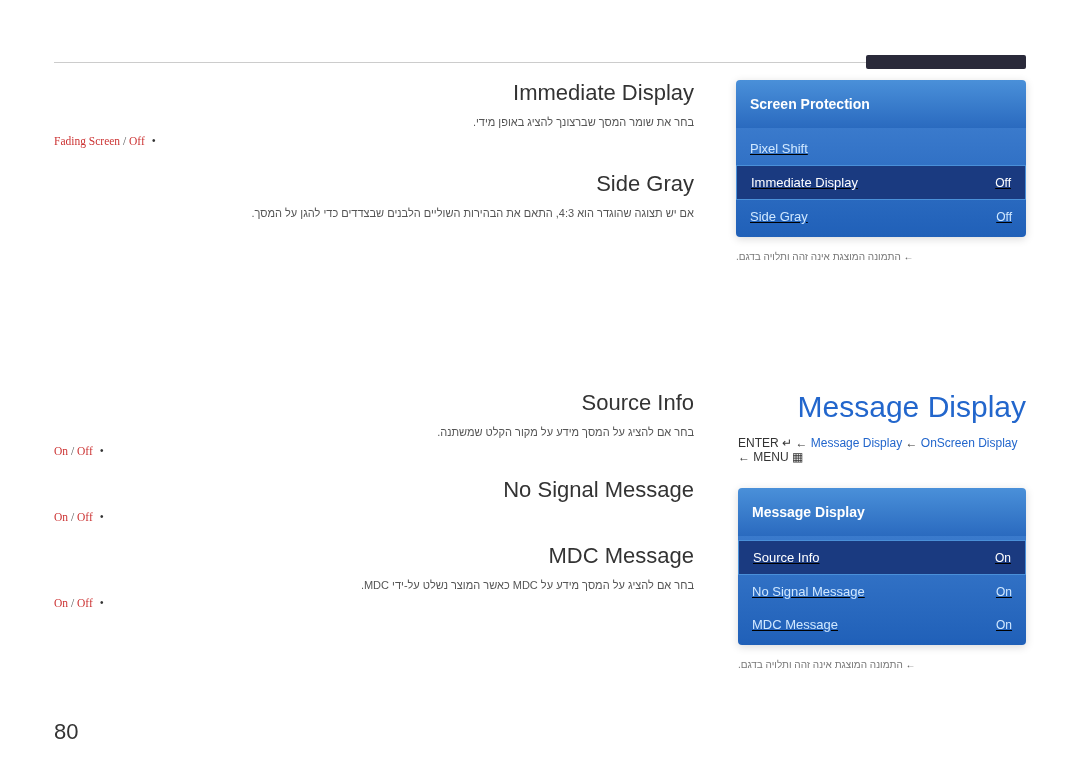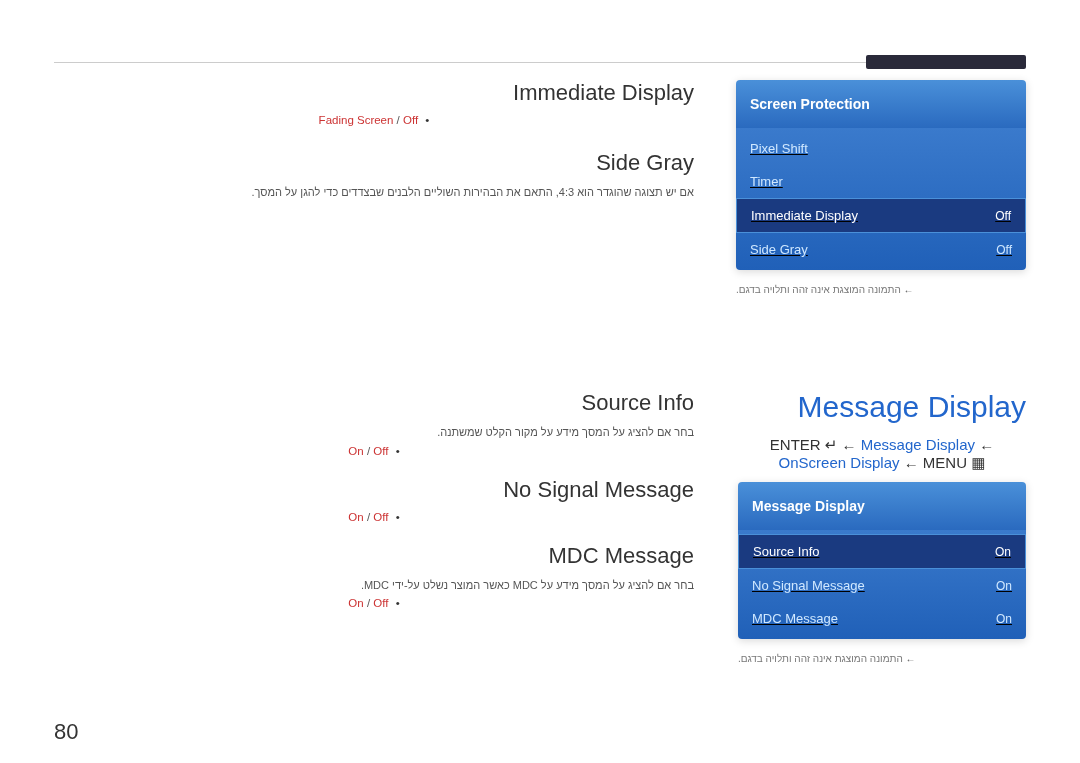--- a/index.html
+++ b/index.html
@@ -58,23 +58,24 @@
     .section-desc {
       font-size: 11px;
       color: #555555;
       text-align: right;
       direction: rtl;
       margin-bottom: 4px;
       line-height: 1.5;
     }
 
     .section-options {
-      text-align: center;
+      text-align: left;
       font-size: 11.5px;
       direction: ltr;
+      font-family: Liberation Serif, serif;
     }
 
     .option-on {
       color: #cc3333;
       font-weight: 500;
     }
 
     .option-off {
       color: #cc3333;
       font-weight: 500;
@@ -184,24 +185,24 @@
 
     .message-display-title {
       font-size: 30px;
       font-weight: 300;
       color: #2266cc;
       text-align: right;
       margin-bottom: 12px;
     }
 
     .enter-bar {
-      font-size: 15px;
+      font-size: 12px;
       color: #333333;
-      text-align: center;
-      margin-bottom: 10px;
+      text-align: left;
+      margin-bottom: 24px;
       direction: ltr;
     }
 
     .enter-bar .link-blue {
       color: #2266cc;
     }
 
     
     .page-number {
       position: absolute;
@@ -215,42 +216,39 @@
 </head>
 <body>
 
 <div class="top-line"></div>
 <div class="top-right-bar"></div>
 
 <div class="left-content">
 
   <div class="section">
     <div class="section-title">Immediate Display</div>
+    <div class="section-desc">בחר את שומר המסך שברצונך להציג באופן מידי.</div>
     <div class="section-options">
       <span class="option-off">Fading Screen</span><span class="option-separator"> / </span><span class="option-off">Off</span> <span class="bullet">•</span>
     </div>
   </div>
 
   <div class="section" style="margin-top: 24px;">
     <div class="section-title">Side Gray</div>
     <div class="section-desc">אם יש תצוגה שהוגדר הוא 4:3, התאם את הבהירות השוליים הלבנים שבצדדים כדי להגן על המסך.</div>
   </div>
 
 </div>
 
 <div class="right-panel-top">
   <div class="panel-box">
     <div class="panel-header">Screen Protection</div>
     <div class="panel-body">
       <div class="panel-item">
         <span>Pixel Shift</span>
-        <span class="item-value"></span>
-      </div>
-      <div class="panel-item">
-        <span>Timer</span>
         <span class="item-value"></span>
       </div>
       <div class="panel-item active">
         <span>Immediate Display</span>
         <span class="item-value">Off</span>
       </div>
       <div class="panel-item">
         <span>Side Gray</span>
         <span class="item-value">Off</span>
       </div>

